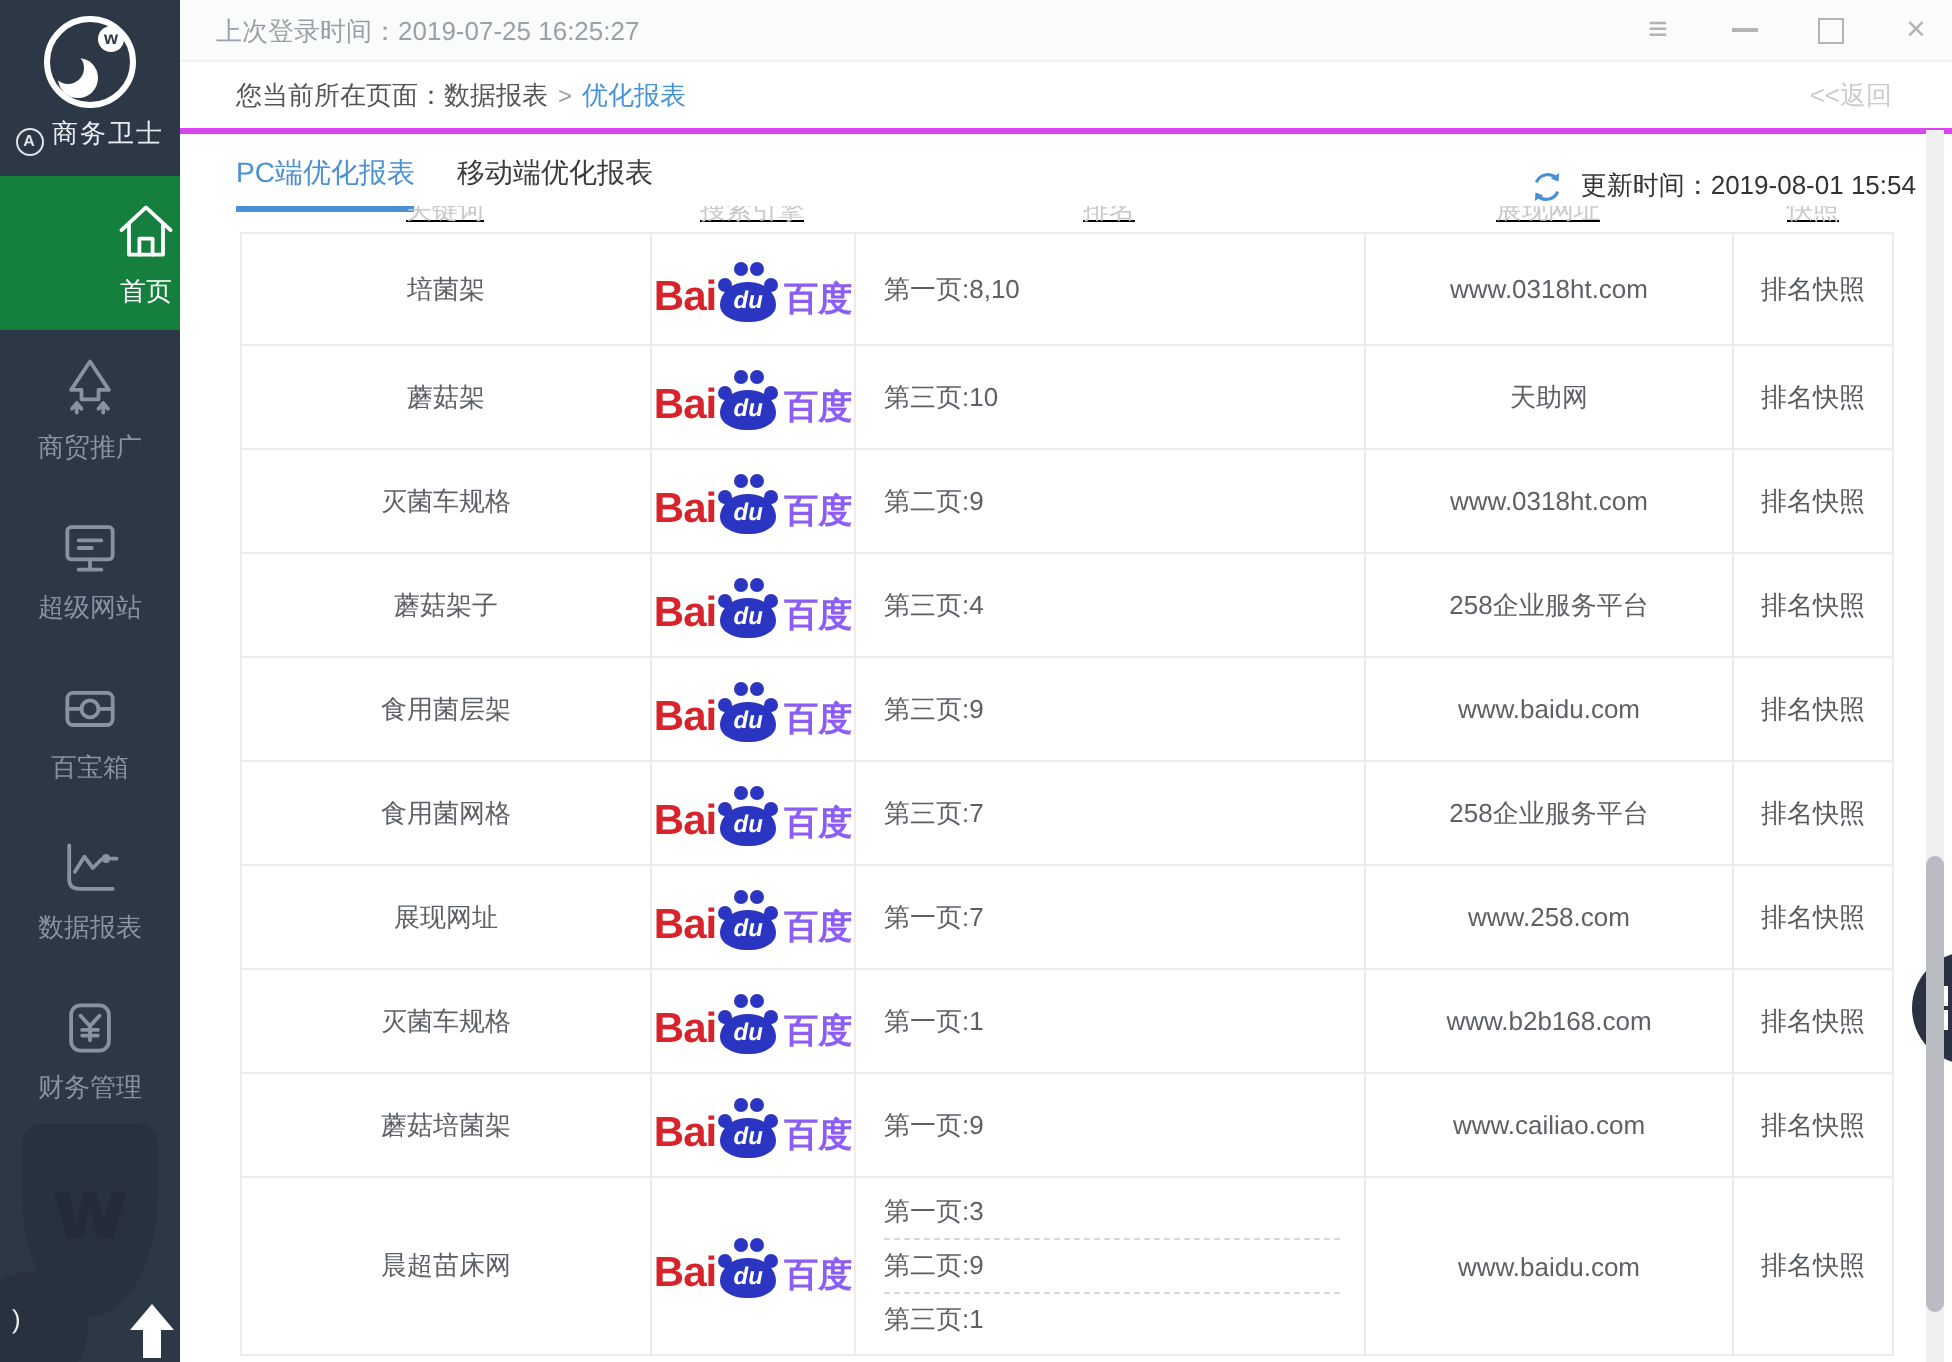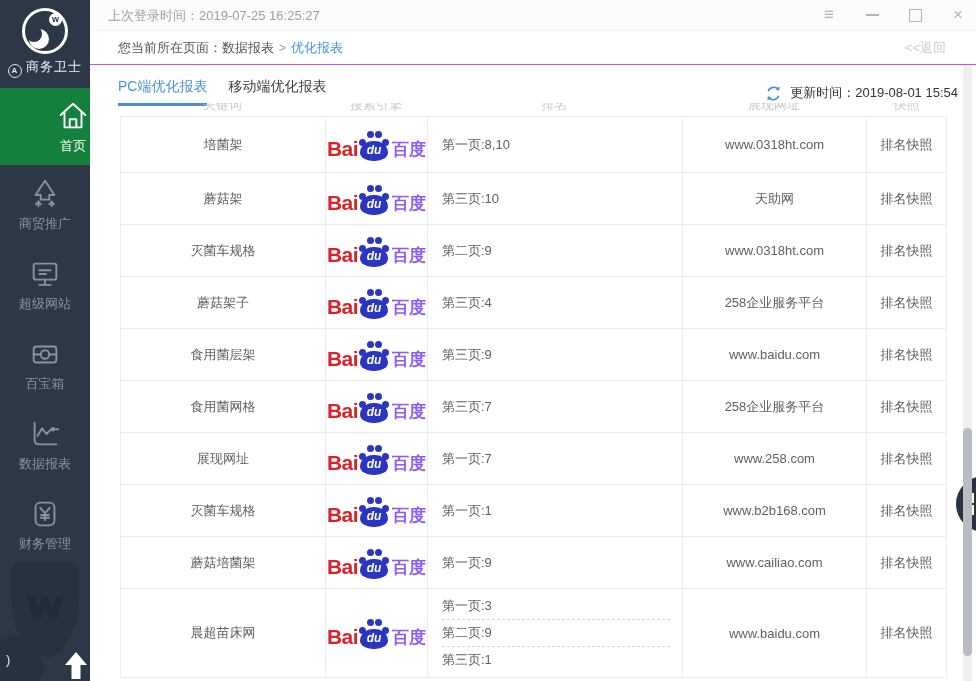--- a/index.html
+++ b/index.html
@@ -32,36 +32,36 @@
   .main{position:absolute;left:90px;top:0;width:886px;height:681px;background:#fff;}
   .topbar{position:absolute;left:0;top:0;width:886px;height:30px;background:#fafbfb;border-bottom:1px solid #f3f3f3;}
   .last-login{position:absolute;left:18px;top:7px;font-size:13px;color:#9aa0a6;}
   .win-controls{position:absolute;right:10px;top:0;height:30px;display:flex;align-items:center;gap:27px;color:#b4b4b4;}
   .wc{cursor:pointer;display:inline-flex;align-items:center;justify-content:center;width:16px;height:16px;}
   .wc-menu{font-size:17px;line-height:16px;}
   .wc-min{width:13px;height:2px;background:#b4b4b4;}
   .wc-max{width:11px;height:11px;border:1px solid #b4b4b4;}
   .wc-close{font-size:17px;line-height:16px;}
 
-  .breadcrumb{position:absolute;left:0;top:31px;width:886px;height:33px;background:#fff;border-bottom:1px solid #d946ef;text-align:right;}
+  .breadcrumb{position:absolute;left:0;top:31px;width:886px;height:33px;background:#fff;border-bottom:3px solid #d946ef;text-align:right;}
   .bc-text{position:absolute;left:28px;top:8px;font-size:13px;color:#555;}
   .bc-sep{color:#999;margin:0 5px;font-size:12px;}
   .bc-current{color:#4393d8;cursor:pointer;}
   .bc-back{position:absolute;right:30px;top:8px;font-size:13px;color:#cbcbcb;cursor:pointer;}
 
   .tabs{position:absolute;left:28px;top:78px;display:flex;gap:21px;}
   .tab{font-size:14px;color:#3c3c3c;padding-bottom:7px;cursor:pointer;}
   .tab.active{color:#4a90d5;border-bottom:3px solid #4a90d5;}
 
   .update-box{position:absolute;right:18px;top:84px;display:flex;align-items:center;gap:8px;}
   .refresh-icon{width:17px;height:17px;cursor:pointer;}
   .update-text{font-size:13px;color:#333;}
 
   
-  .chead{position:absolute;left:30px;top:103px;width:827px;height:14px;overflow:hidden;border-bottom:1px solid #ececec;box-sizing:border-box;}
+  .chead{position:absolute;left:30px;top:103px;width:827px;height:14px;overflow:hidden;border-bottom:1px solid #ececec;box-sizing:border-box;text-decoration:underline;}
   .chead-inner{display:flex;transform:translateY(-7px);}
   .chead span{font-size:13px;color:#c9c9c9;text-align:center;}
 
   .dtable{position:absolute;left:30px;top:117px;width:827px;border-left:1px solid #ececec;border-right:1px solid #ececec;box-sizing:border-box;background:#fff;}
   .trow{display:flex;height:52px;border-bottom:1px solid #ececec;box-sizing:border-box;}
   .trow.first{height:56px;}
   .trow.last{height:89px;}
   .tc{border-right:1px solid #ececec;box-sizing:border-box;display:flex;align-items:center;justify-content:center;font-size:13px;color:#5d6166;}
   .tc:last-child{border-right:none;}
   .c-kw{width:205px;}

